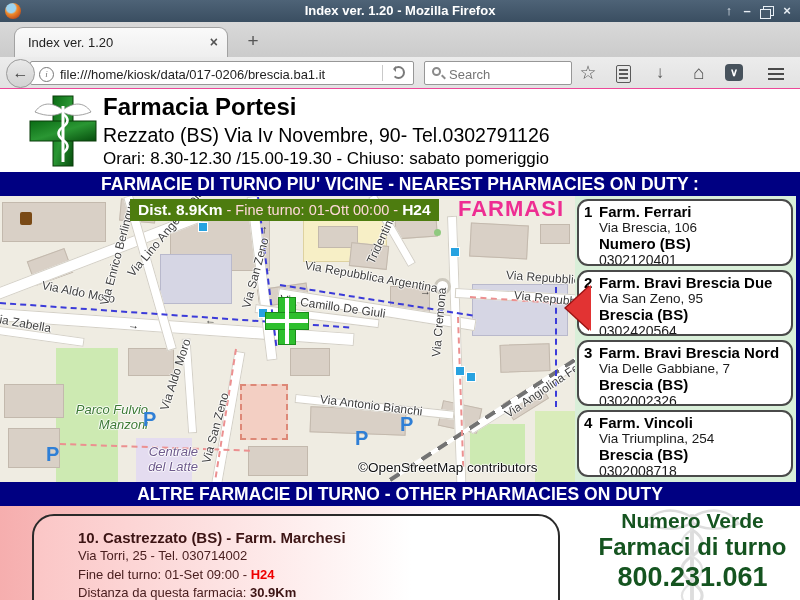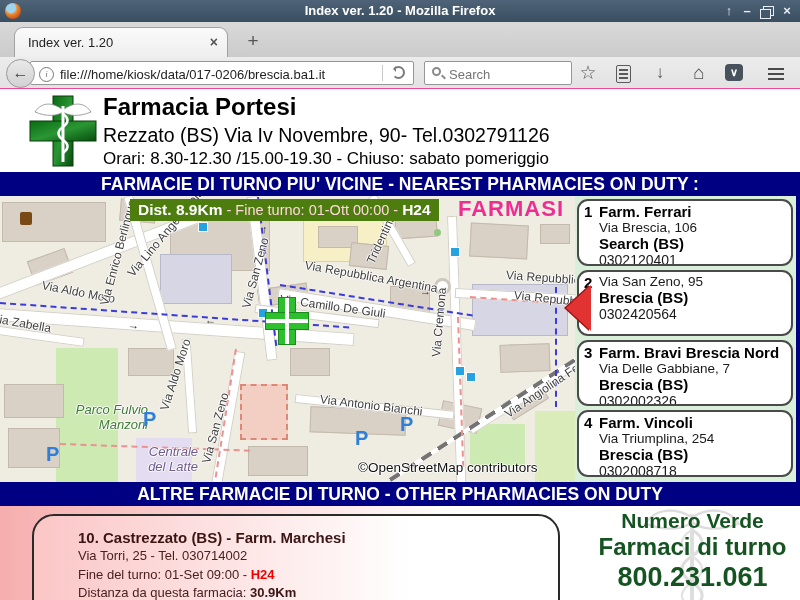--- a/index.html
+++ b/index.html
@@ -312,25 +312,26 @@
     </div>
     <div class="farmasi">FARMASI</div>
     <div class="attrib">©OpenStreetMap contributors</div>
   </div>
 
   <div class="sidebar">
     <div class="pbox tall">
       <span class="num">1</span>
       <div class="nm">Farm. Ferrari</div>
       <div class="st">Via Brescia, 106</div>
-      <div class="ct">Search (BS)</div>
+      <div class="ct">Numero (BS)</div>
       <div class="tel">0302120401</div>
     </div>
     <div class="pbox">
       <span class="num">2</span>
+      <div class="nm">Farm. Bravi Brescia Due</div>
       <div class="st">Via San Zeno, 95</div>
       <div class="ct">Brescia (BS)</div>
       <div class="tel">0302420564</div>
     </div>
     <div class="pbox">
       <span class="num">3</span>
       <div class="nm">Farm. Bravi Brescia Nord</div>
       <div class="st">Via Delle Gabbiane, 7</div>
       <div class="ct">Brescia (BS)</div>
       <div class="tel">0302002326</div>

